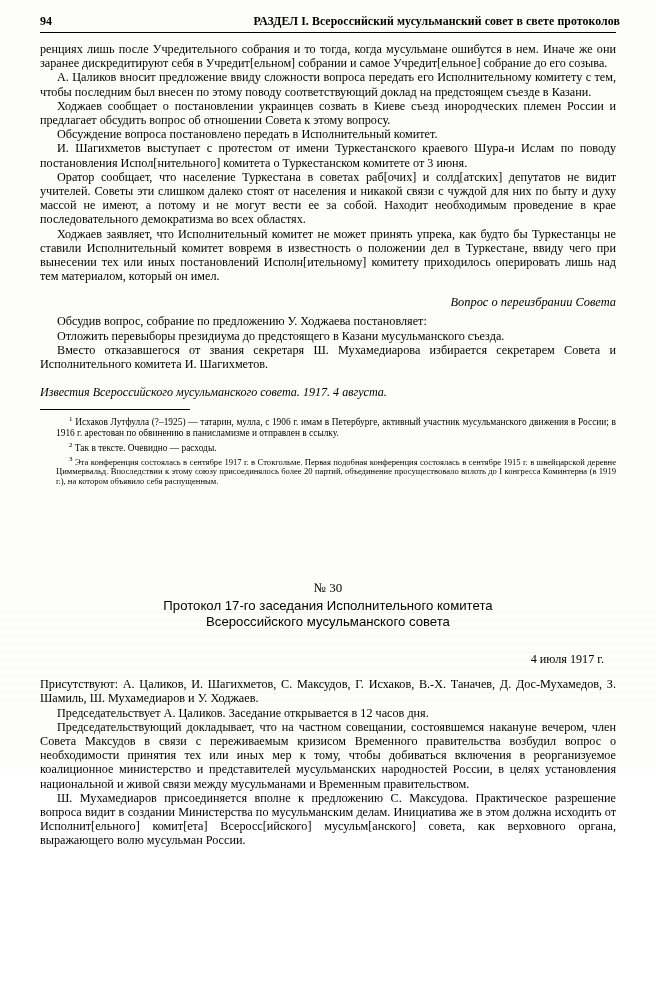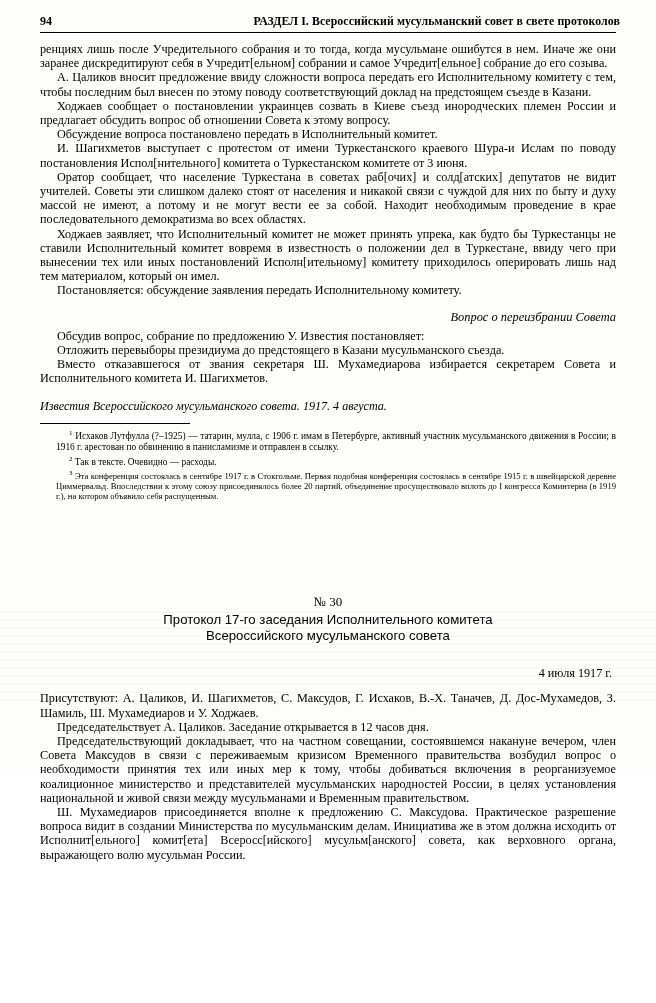--- a/index.html
+++ b/index.html
@@ -100,21 +100,21 @@
   .doc-title {
     text-align: center;
     font-family: "Liberation Sans", sans-serif;
     font-size: 13.2px;
     line-height: 16px;
     margin: 0;
   }
   .doc-date {
     text-align: right;
     font-size: 12.2px;
-    margin: 22px 4px 10px 0;
+    margin: 22px 12px 10px 0;
   }
   .spacer-big {
     height: 92px;
   }
   
   .ghost {
     position: absolute;
     left: 0;
     top: 612px;
     width: 656px;
@@ -144,25 +144,24 @@
 
   <div class="body-area">
 
     <p class="para noindent">ренциях лишь после Учредительного собрания и то тогда, когда мусульмане ошибутся в нем. Иначе же они заранее дискредитируют себя в Учредит[ельном] собрании и самое Учредит[ельное] собрание до его созыва.</p>
     <p class="para">А. Цаликов вносит предложение ввиду сложности вопроса передать его Исполнительному комитету с тем, чтобы последним был внесен по этому поводу соответствующий доклад на предстоящем съезде в Казани.</p>
     <p class="para">Ходжаев сообщает о постановлении украинцев созвать в Киеве съезд инородческих племен России и предлагает обсудить вопрос об отношении Совета к этому вопросу.</p>
     <p class="para">Обсуждение вопроса постановлено передать в Исполнительный комитет.</p>
     <p class="para">И. Шагихметов выступает с протестом от имени Туркестанского краевого Шура-и Ислам по поводу постановления Испол[нительного] комитета о Туркестанском комитете от 3 июня.</p>
     <p class="para">Оратор сообщает, что население Туркестана в советах раб[очих] и солд[атских] депутатов не видит учителей. Советы эти слишком далеко стоят от населения и никакой связи с чуждой для них по быту и духу массой не имеют, а потому и не могут вести ее за собой. Находит необходимым проведение в крае последовательного демократизма во всех областях.</p>
     <p class="para">Ходжаев заявляет, что Исполнительный комитет не может принять упрека, как будто бы Туркестанцы не ставили Исполнительный комитет вовремя в известность о положении дел в Туркестане, ввиду чего при вынесении тех или иных постановлений Исполн[ительному] комитету приходилось оперировать лишь над тем материалом, который он имел.</p>
-    <p class="para">Постановляется: обсуждение заявления передать Исполнительному комитету.</p>
 
     <div class="section-title">Вопрос о переизбрании Совета</div>
 
-    <p class="para">Обсудив вопрос, собрание по предложению У. Известия постановляет:</p>
+    <p class="para">Обсудив вопрос, собрание по предложению У. Ходжаева постановляет:</p>
     <p class="para">Отложить перевыборы президиума до предстоящего в Казани мусульманского съезда.</p>
     <p class="para">Вместо отказавшегося от звания секретаря Ш. Мухамедиарова избирается секретарем Совета и Исполнительного комитета И. Шагихметов.</p>
 
     <p class="source-line">Известия Всероссийского мусульманского совета. 1917. 4 августа.</p>
 
     <div class="footnote-rule"></div>
 
     <p class="footnote"><sup>1</sup> <span>Исхаков Лутфулла (?–1925) — татарин, мулла, с 1906 г. имам в Петербурге, активный участник мусульманского движения в России; в 1916 г. арестован по обвинению в панисламизме и отправлен в ссылку.</span></p>
     <p class="footnote"><sup>2</sup> <span>Так в тексте. Очевидно — расходы.</span></p>
     <p class="footnote fn-small"><sup>3</sup> <span>Эта конференция состоялась в сентябре 1917 г. в Стокгольме. Первая подобная конференция состоялась в сентябре 1915 г. в швейцарской деревне Циммервальд. Впоследствии к этому союзу присоединялось более 20 партий, объединение просуществовало вплоть до I конгресса Коминтерна (в 1919 г.), на котором объявило себя распущенным.</span></p>

